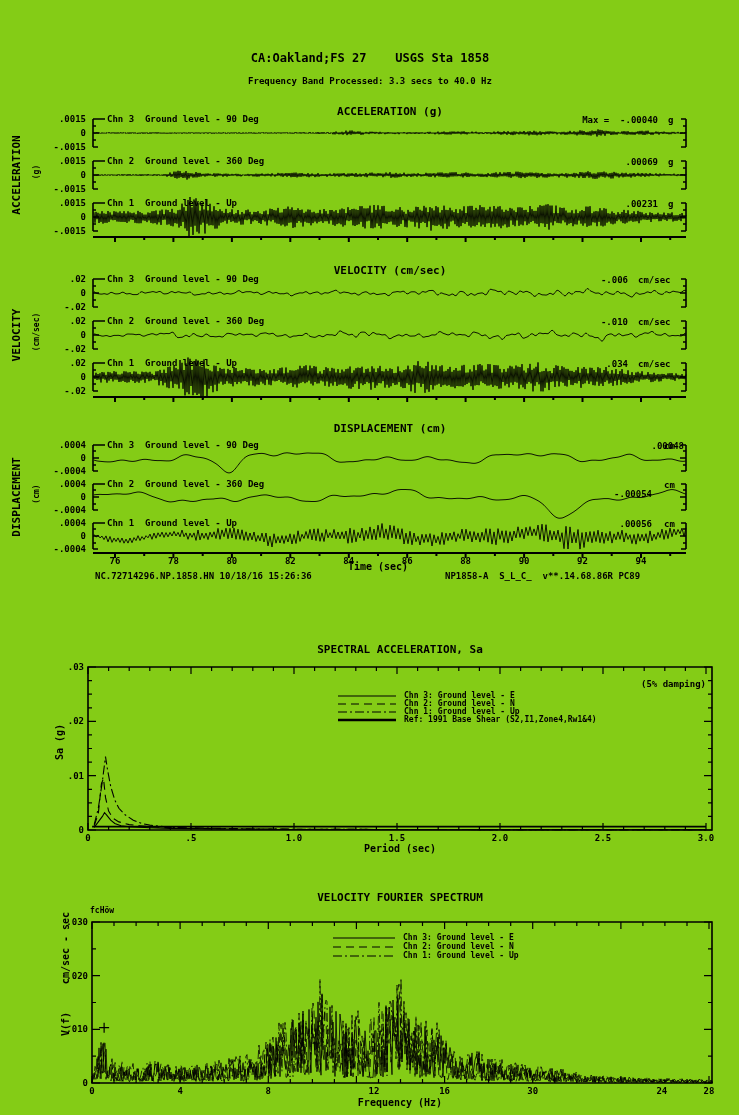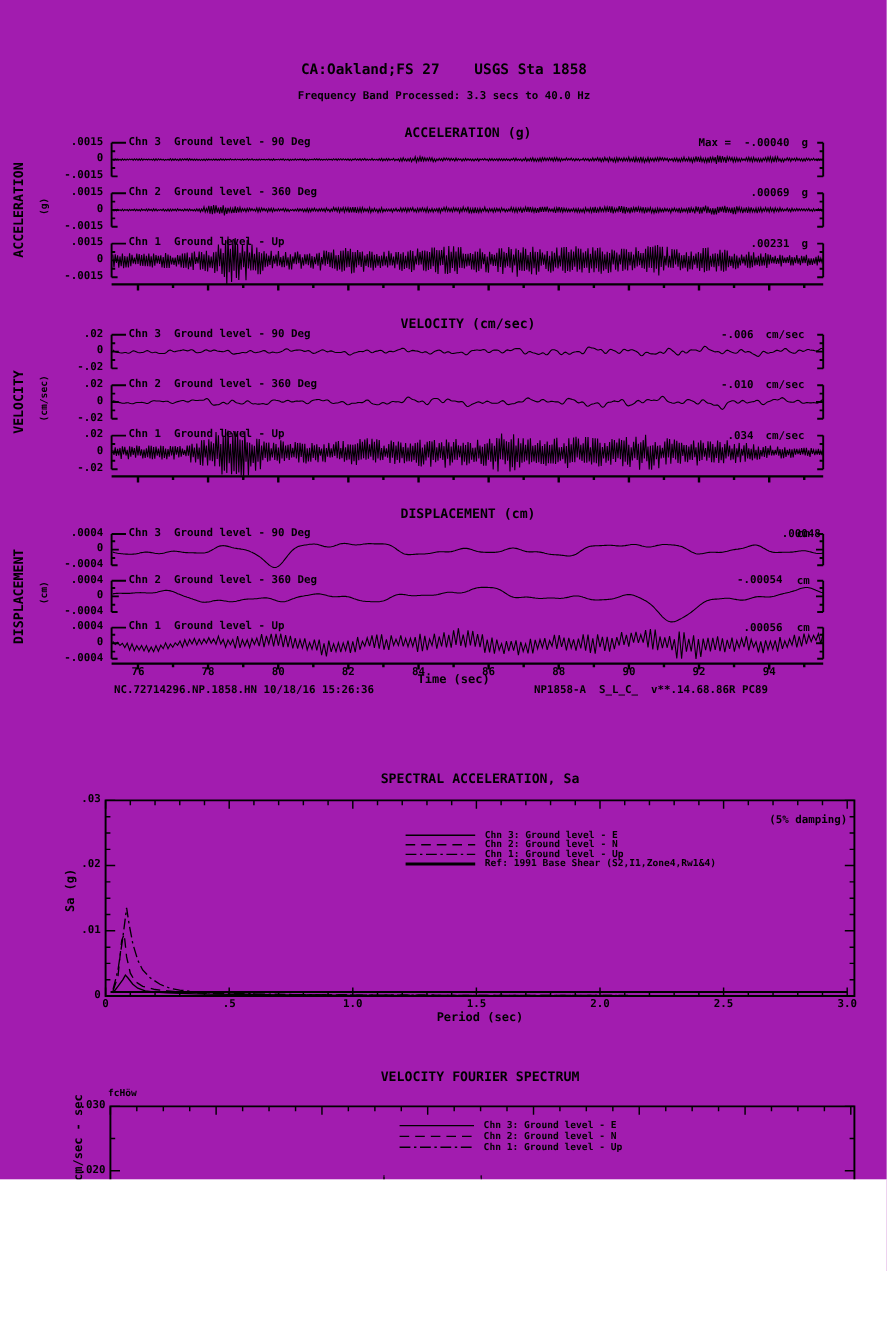--- a/index.html
+++ b/index.html
@@ -1,16 +1,16 @@
 <!DOCTYPE html>
 <html><head>
 <meta charset="utf-8">
 <style>
   html,body{margin:0;padding:0;background:#fff;}
-  .page{position:relative;width:739px;height:983px;background:#a21caf;overflow:hidden;
+  .page{position:relative;width:739px;height:1115px;background:#84cc16;overflow:hidden;
         font-family:"DejaVu Sans Mono","Liberation Mono",monospace;color:#000;text-decoration:underline;}
   #plot-svg{position:absolute;left:0;top:0;}
   .lbl{position:absolute;white-space:pre;line-height:1;color:#000;}
   .s8{font-size:8px;font-weight:bold;}
   .s9{font-size:9px;font-weight:bold;}
   .s10{font-size:10px;font-weight:bold;}
   .s11{font-size:11px;font-weight:bold;}
   .s12{font-size:12px;font-weight:bold;}
   .a-l{transform:translate(0,-50%);}
   .a-c{transform:translate(-50%,-50%);}
@@ -141,21 +141,21 @@
     <div class="lbl s9 a-r" style="left: 86px; top: 445px;">.0004</div>
     <div class="lbl s9 a-r" style="left: 86px; top: 458px;">0</div>
     <div class="lbl s9 a-r" style="left: 86px; top: 471px;">-.0004</div>
     <div class="lbl s9 a-l" style="left: 107px; top: 445px;">Chn 3  Ground level - 90 Deg</div>
     <div class="lbl s9 a-r" style="left: 684px; top: 446px;">.00048</div>
     <div class="lbl s9 a-l" style="left: 664px; top: 446px;">cm</div>
     <div class="lbl s9 a-r" style="left: 86px; top: 484px;">.0004</div>
     <div class="lbl s9 a-r" style="left: 86px; top: 497px;">0</div>
     <div class="lbl s9 a-r" style="left: 86px; top: 510px;">-.0004</div>
     <div class="lbl s9 a-l" style="left: 107px; top: 484px;">Chn 2  Ground level - 360 Deg</div>
-    <div class="lbl s9 a-r" style="left: 652px; top: 484px;">-.00054</div>
+    <div class="lbl s9 a-r" style="left: 652px; top: 494px;">-.00054</div>
     <div class="lbl s9 a-l" style="left: 664px; top: 485px;">cm</div>
     <div class="lbl s9 a-r" style="left: 86px; top: 523px;">.0004</div>
     <div class="lbl s9 a-r" style="left: 86px; top: 536px;">0</div>
     <div class="lbl s9 a-r" style="left: 86px; top: 549px;">-.0004</div>
     <div class="lbl s9 a-l" style="left: 107px; top: 523px;">Chn 1  Ground level - Up</div>
     <div class="lbl s9 a-r" style="left: 652px; top: 524px;">.00056</div>
     <div class="lbl s9 a-l" style="left: 664px; top: 524px;">cm</div>
     <div class="lbl s9 a-c" style="left: 88px; top: 838px;">0</div>
     <div class="lbl s9 a-c" style="left: 191px; top: 838px;">.5</div>
     <div class="lbl s9 a-c" style="left: 294px; top: 838px;">1.0</div>
@@ -169,21 +169,21 @@
     <div class="lbl s9 a-r" style="left: 84px; top: 830px;">0</div>
     <div class="lbl s8 a-l" style="left: 404px; top: 696px;">Chn 3: Ground level - E</div>
     <div class="lbl s8 a-l" style="left: 404px; top: 704px;">Chn 2: Ground level - N</div>
     <div class="lbl s8 a-l" style="left: 404px; top: 712px;">Chn 1: Ground level - Up</div>
     <div class="lbl s8 a-l" style="left: 404px; top: 720px;">Ref: 1991 Base Shear (S2,I1,Zone4,Rw1&amp;4)</div>
     <div class="lbl s9 a-c" style="left: 92px; top: 1091px;">0</div>
     <div class="lbl s9 a-c" style="left: 180.143px; top: 1091px;">4</div>
     <div class="lbl s9 a-c" style="left: 268.286px; top: 1091px;">8</div>
     <div class="lbl s9 a-c" style="left: 374px; top: 1091px;">12</div>
     <div class="lbl s9 a-c" style="left: 444.571px; top: 1091px;">16</div>
-    <div class="lbl s9 a-c" style="left: 532.714px; top: 1091px;">40</div>
+    <div class="lbl s9 a-c" style="left: 532.714px; top: 1091px;">30</div>
     <div class="lbl s9 a-c" style="left: 620.857px; top: 1091px; margin-left: 41px;">24</div>
     <div class="lbl s9 a-c" style="left: 709px; top: 1091px;">28</div>
     <div class="lbl s9 a-r" style="left: 88px; top: 922px;">.030</div>
     <div class="lbl s9 a-r" style="left: 88px; top: 975.667px;">.020</div>
     <div class="lbl s9 a-r" style="left: 88px; top: 1029.33px;">.010</div>
     <div class="lbl s9 a-r" style="left: 88px; top: 1083px;">0</div>
     <div class="lbl s8 a-l" style="left: 403px; top: 938px;">Chn 3: Ground level - E</div>
     <div class="lbl s8 a-l" style="left: 403px; top: 947px;">Chn 2: Ground level - N</div>
     <div class="lbl s8 a-l" style="left: 403px; top: 956px;">Chn 1: Ground level - Up</div>
   </div>

